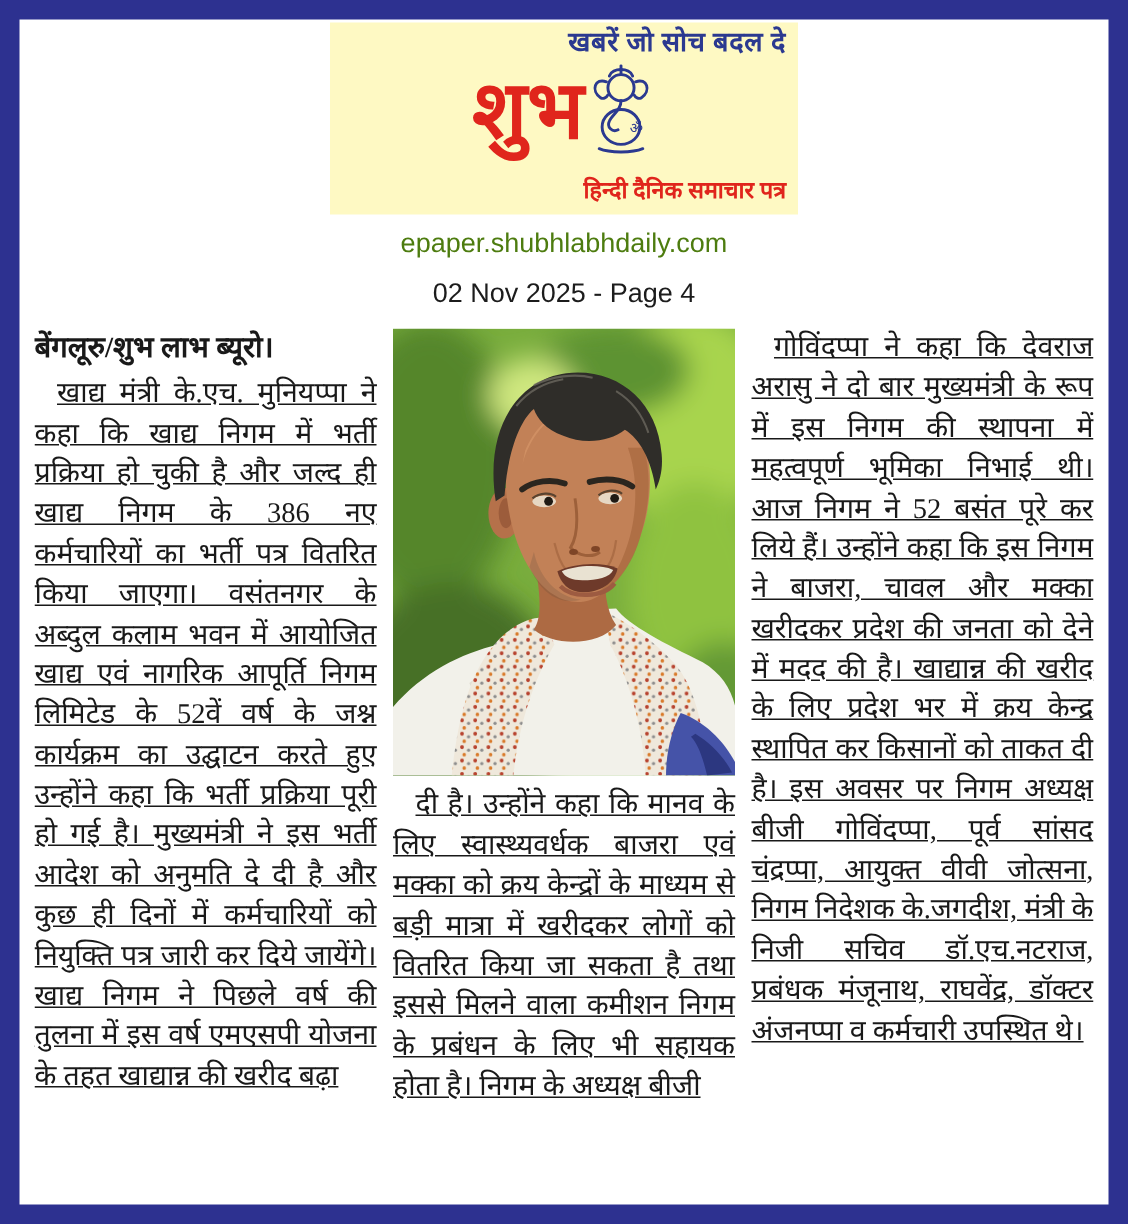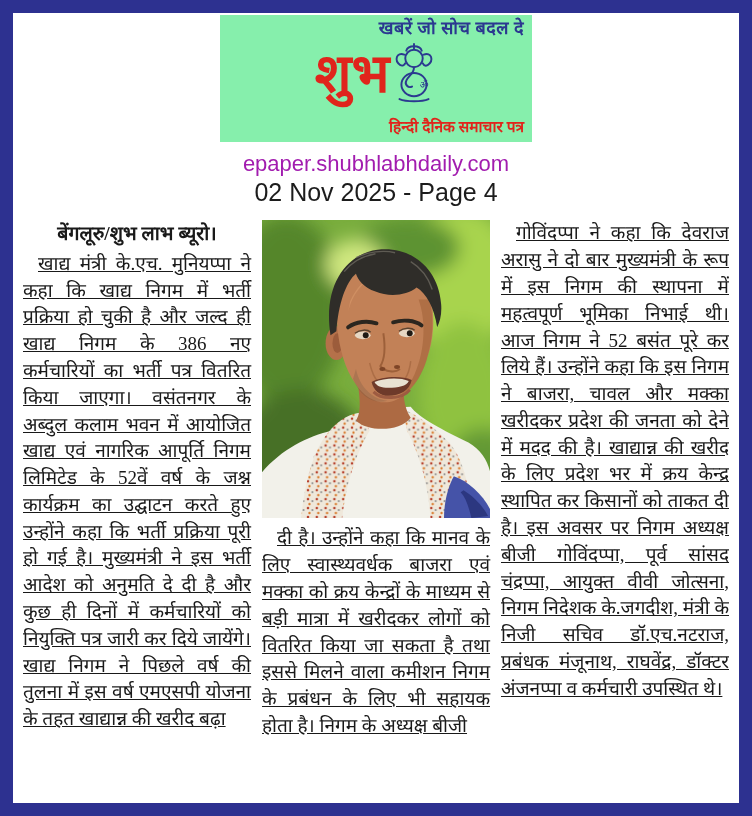--- a/index.html
+++ b/index.html
@@ -4,21 +4,21 @@
 <style>
   html,body{margin:0;padding:0;background:#ffffff;}
   .frame{
     width:752px;height:816px;box-sizing:border-box;
     border:13px solid #2d3190;background:#ffffff;
     overflow:hidden;position:relative;
     font-family:"Liberation Serif", serif;
   }
   
   .masthead-box{
-    width:312px;margin:2px auto 0 auto;background:#86efac;
+    width:312px;margin:2px auto 0 auto;background:#fef9c3;
     padding:4px 8px 6px 8px;box-sizing:border-box;
   }
   .tagline{
     color:#2b3990;font-weight:bold;font-size:18px;line-height:1.1;
     text-align:right;letter-spacing:0.5px;
   }
   .logo-row{
     display:flex;align-items:center;justify-content:center;
     margin-top:2px;gap:2px;
   }
@@ -26,43 +26,43 @@
     color:#e0251c;font-weight:bold;font-size:54px;line-height:1.0;
     white-space:nowrap;
   }
   .ganesh{flex:0 0 auto;}
   .subtitle{
     color:#e0251c;font-weight:bold;font-size:15.5px;line-height:1.2;
     text-align:right;margin-top:11px;
   }
   
   .site-url{
-    margin-top:9px;text-align:center;font-size:22px;color:#a21caf;
+    margin-top:9px;text-align:center;font-size:18px;color:#4d7c0f;
     font-family:"Liberation Sans", sans-serif;
   }
   .date-line{
-    margin-top:1px;text-align:center;font-size:25px;color:#1c1c1c;
+    margin-top:12px;text-align:center;font-size:18px;color:#1c1c1c;
     font-family:"Liberation Sans", sans-serif;
   }
   
   .headline{
     margin:10px 6px 0 6px;text-align:center;color:#0f0f0f;
     font-weight:bold;font-size:43px;line-height:1.1;
   }
   
   .columns{
     display:flex;gap:11px;margin:13px 10px 0 10px;height:516px;
     overflow:hidden;
   }
   .col{
     flex:1 1 0;min-width:0;color:#191919;font-size:19px;line-height:1.41;
     text-align:justify;
   }
   .dateline{
-    font-weight:bold;text-align:center;font-size:19.5px;margin-bottom:3px;
+    font-weight:bold;text-align:left;font-size:19.5px;margin-bottom:3px;
   }
   .col p{margin:0;text-indent:15px;text-decoration:underline;}
   .photo-wrap{width:100%;height:298px;margin-bottom:7px;}
   .photo-wrap svg{display:block;width:100%;height:100%;}
 </style>
 </head>
 <body>
 
 <div class="frame">
 

